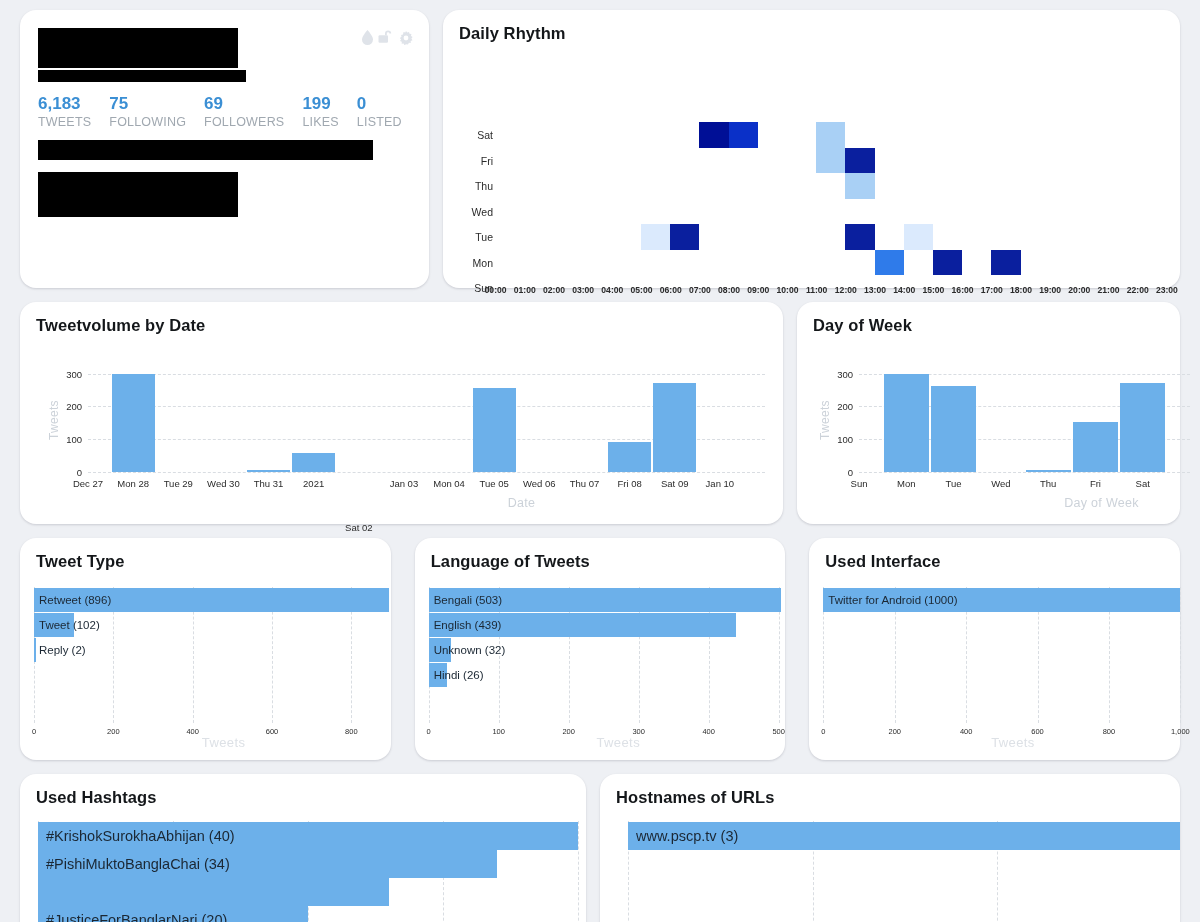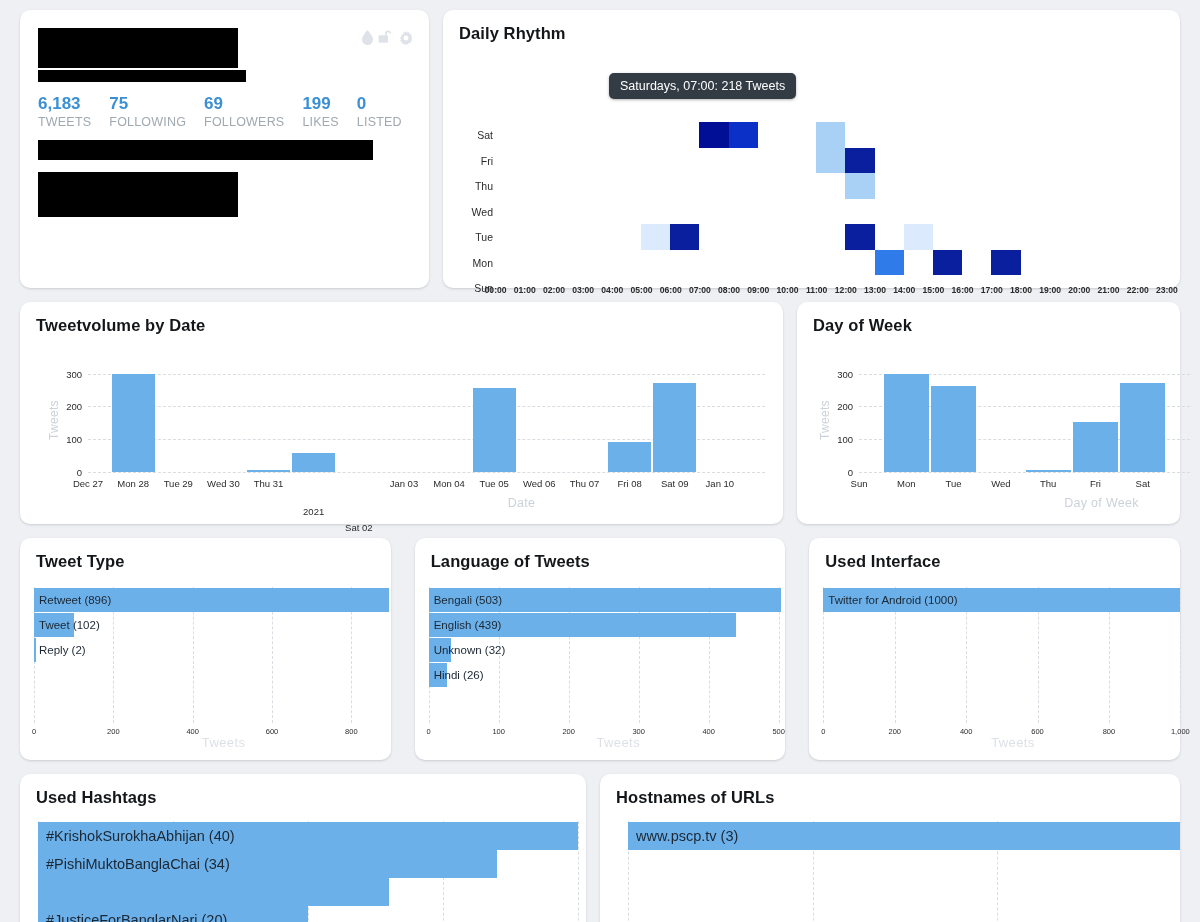--- a/index.html
+++ b/index.html
@@ -6,21 +6,21 @@
   html, body {
     width: 1200px; height: 922px;
     background: #eef0f4;
     font-family: "Liberation Sans", sans-serif;
     overflow: hidden;
   }
   .page { width: 1200px; height: 922px; padding: 10px 20px 0 20px; }
 
   .card {
     background: #fff;
-    border-radius: 10px;
+    border-radius: 16px;
     box-shadow: 0 1px 3px rgba(16,24,40,.10), 0 1px 2px rgba(16,24,40,.06);
     position: relative;
   }
   .card-title {
     font-size: 16.5px; font-weight: bold; color: #14171a;
     padding: 14px 0 0 16px; letter-spacing: .1px;
   }
 
   
   .row1 { display: flex; gap: 14px; height: 278px; }
@@ -148,21 +148,20 @@
 
       <span class="redact r2"></span>
 
 
       <span class="redact r3"></span>
     </div>
 
     <div class="card rhythm-card">
       <div class="card-title">Daily Rhythm</div>
       <div class="hm-wrap">
-        <div class="tooltip">Saturdays, 07:00: 218 Tweets</div>
         <div class="hm-grid" id="hm-grid">
             <div class="hm-rowlbl" style="top: 24px;">Sat</div>
             <div class="hm-rowlbl" style="top: 49.5px;">Fri</div>
             <div class="hm-rowlbl" style="top: 75px;">Thu</div>
             <div class="hm-rowlbl" style="top: 100.5px;">Wed</div>
             <div class="hm-rowlbl" style="top: 126px;">Tue</div>
             <div class="hm-rowlbl" style="top: 151.5px;">Mon</div>
             <div class="hm-rowlbl" style="top: 177px;">Sun</div>
             <div class="hm-cell" title="Sat 07:00: 218" style="left: 242.4px; top: 11px; width: 29.2px; height: 25.5px; background: rgb(0, 15, 150);"></div>
             <div class="hm-cell" title="Sat 08:00: 150" style="left: 271.6px; top: 11px; width: 29.2px; height: 25.5px; background: rgb(10, 48, 200);"></div>
@@ -222,21 +221,21 @@
           <div class="vb-grid" style="left: 68px; top: 16.5625px; width: 677px;"></div>
           <div class="vb-ytick" style="left: 32px; top: 16.5625px;">300</div>
           <div class="vb-xtick" style="left: 68px; top: 121px;">Dec 27</div>
           <div class="vb-bar" title="Mon 28: 300" style="left: 91.5667px; width: 43.1333px; top: 16.5625px; height: 98.4375px;"></div>
           <div class="vb-xtick" style="left: 113.133px; top: 121px;">Mon 28</div>
           <div class="vb-xtick" style="left: 158.267px; top: 121px;">Tue 29</div>
           <div class="vb-xtick" style="left: 203.4px; top: 121px;">Wed 30</div>
           <div class="vb-bar" title="Thu 31: 5" style="left: 226.967px; width: 43.1333px; top: 113px; height: 2px;"></div>
           <div class="vb-xtick" style="left: 248.533px; top: 121px;">Thu 31</div>
           <div class="vb-bar" title="2021: 58" style="left: 272.1px; width: 43.1333px; top: 95.9688px; height: 19.0312px;"></div>
-          <div class="vb-xtick" style="left: 293.667px; top: 121px; margin-top: 28px;">2021</div>
+          <div class="vb-xtick" style="left: 293.667px; top: 121px;">2021</div>
           <div class="vb-xtick" style="left: 338.8px; top: 121px; margin-top: 44px;">Sat 02</div>
           <div class="vb-xtick" style="left: 383.933px; top: 121px;">Jan 03</div>
           <div class="vb-xtick" style="left: 429.067px; top: 121px; text-align: center;">Mon 04</div>
           <div class="vb-bar" title="Tue 05: 256" style="left: 452.633px; width: 43.1333px; top: 31px; height: 84px;"></div>
           <div class="vb-xtick" style="left: 474.2px; top: 121px;">Tue 05</div>
           <div class="vb-xtick" style="left: 519.333px; top: 121px;">Wed 06</div>
           <div class="vb-xtick" style="left: 564.467px; top: 121px;">Thu 07</div>
           <div class="vb-bar" title="Fri 08: 92" style="left: 588.033px; width: 43.1333px; top: 84.8125px; height: 30.1875px;"></div>
           <div class="vb-xtick" style="left: 609.6px; top: 121px;">Fri 08</div>
           <div class="vb-bar" title="Sat 09: 272" style="left: 633.167px; width: 43.1333px; top: 25.75px; height: 89.25px;"></div>

